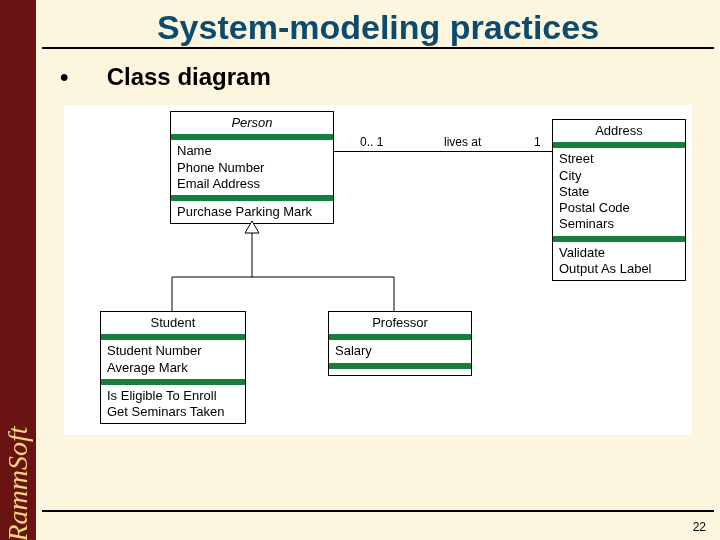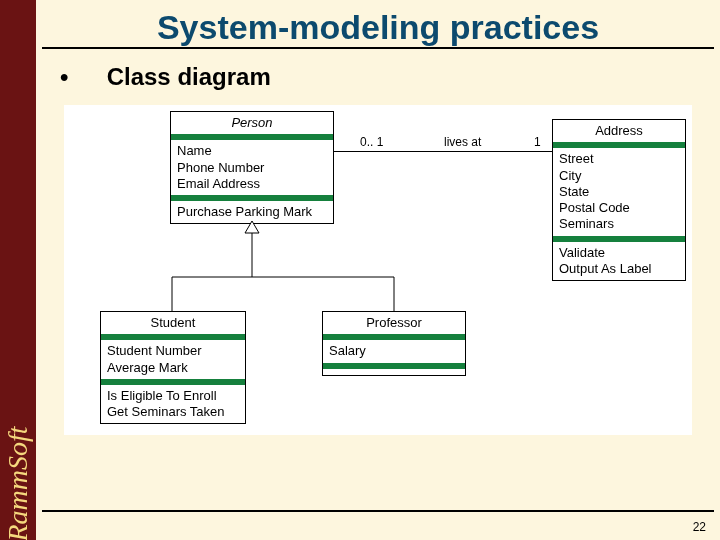--- a/index.html
+++ b/index.html
@@ -76,21 +76,21 @@
     white-space: nowrap;
   }
   .uml-section:first-child { border-top: none; }
   .uml-title { text-align: center; font-weight: normal; }
   .uml-title.italic { font-style: italic; }
 
   
   #person  { left: 106px; top: 6px;   width: 164px; }
   #address { left: 488px; top: 14px;   width: 134px; }
   #student { left: 36px;  top: 206px; width: 146px; }
-  #professor{left: 258px; top: 206px; width: 144px; }
+  #professor{left: 264px; top: 206px; width: 144px; }
 
   .line { position: absolute; background: #000; }
   .label { position: absolute; font-size: 12px; background: transparent; }
   .tri-svg { position: absolute; }
 
   .footer-line {
     position: absolute;
     left: 6px; right: 6px;
     bottom: 28px;
     border-top: 2px solid #000;

